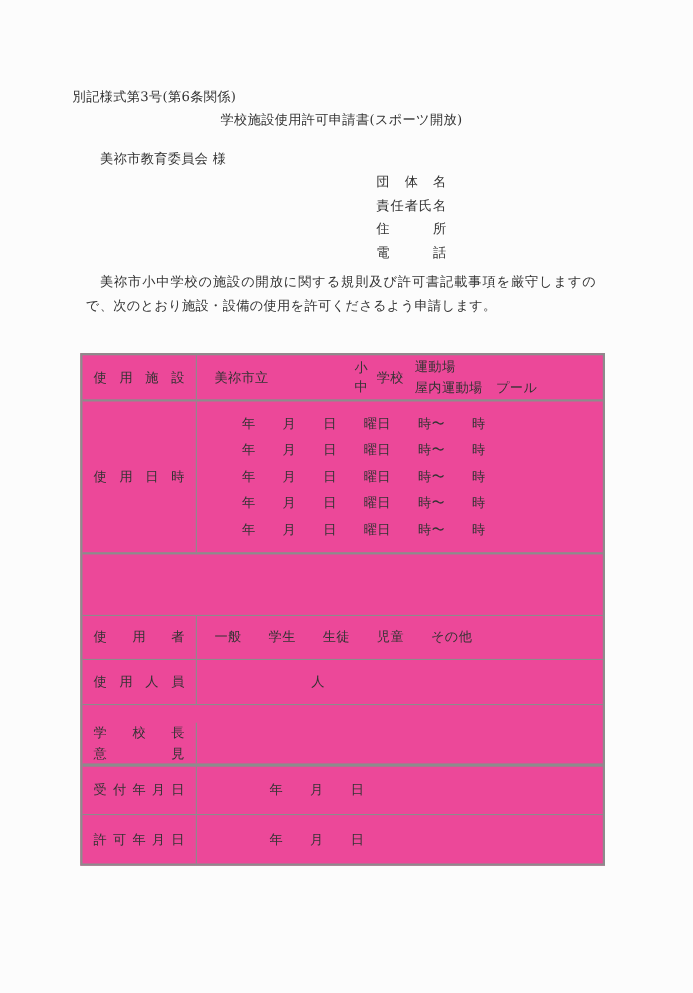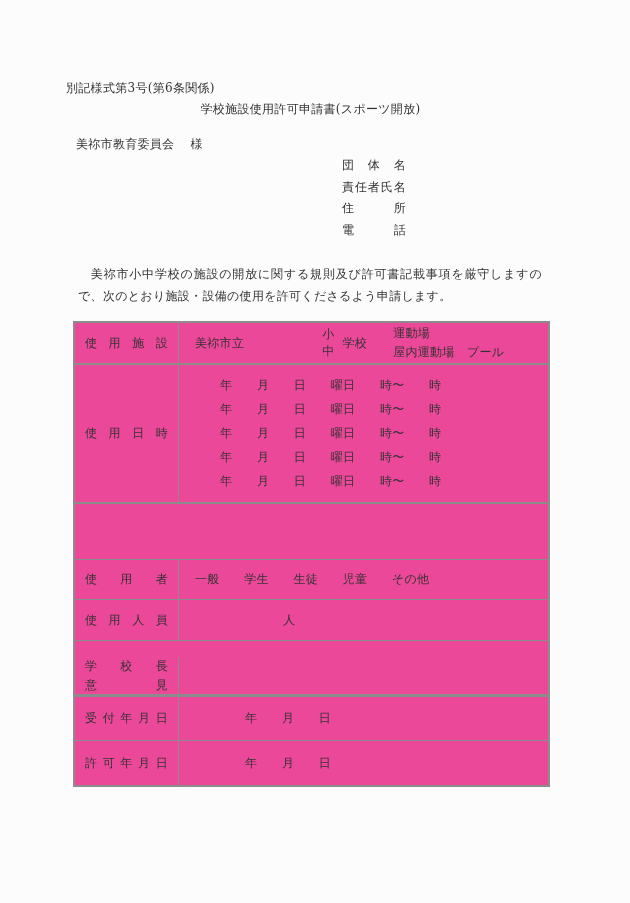--- a/index.html
+++ b/index.html
@@ -15,33 +15,33 @@
   }
 
   .form-number {
     position: absolute; left: 66px; top: 80px;
   }
   .doc-title {
     position: absolute; left: 73px; top: 101px; width: 475px;
     text-align: center;
   }
   .recipient-line {
-    position: absolute; left: 76px; top: 136px;
-    display: flex; gap: 16px; text-align: right;
+    position: absolute; left: 91px; top: 136px;
+    display: flex; gap: 4px; text-align: right;
   }
   .applicant-block {
     position: absolute; left: 342px; top: 155px; width: 64px;
   }
   .applicant-field {
     line-height: 21.7px;
     text-align: justify;
     text-align-last: justify;
   }
   .intro {
-    position: absolute; left: 78px; top: 264px; width: 464px;
+    position: absolute; left: 78px; top: 246px; width: 464px;
     line-height: 21.5px;
     text-align: justify;
   }
 
   
   .form-table {
     position: absolute; left: 73px; top: 321px; width: 473px;
     border: 2px solid #8c8c8c;
     box-sizing: content-box;
     background: #ec4899;
@@ -81,21 +81,21 @@
   .r-users     { height: 40px; }
   .r-headcount { height: 41px; }
   .r-opinion   { height: 40px; margin-top: 16px; }
   .r-recdate   { height: 44px; }
   .r-perdate   { height: 44px; }
 
   
   .fac-prefix { margin-left: 16px; }
   .fac-schooltype { margin-left: 78px; line-height: 17px; text-align: center; }
   .fac-school { margin-left: 8px; }
-  .fac-facilities { margin-left: 26px; line-height: 19px; }
+  .fac-facilities { margin-left: 10px; line-height: 19px; }
 
   
   .dt-cell {
     flex-direction: column;
     align-items: flex-start;
     justify-content: space-around;
     padding: 8px 0 8px 41px;
   }
 
   .users-cell { padding-left: 16px; }

